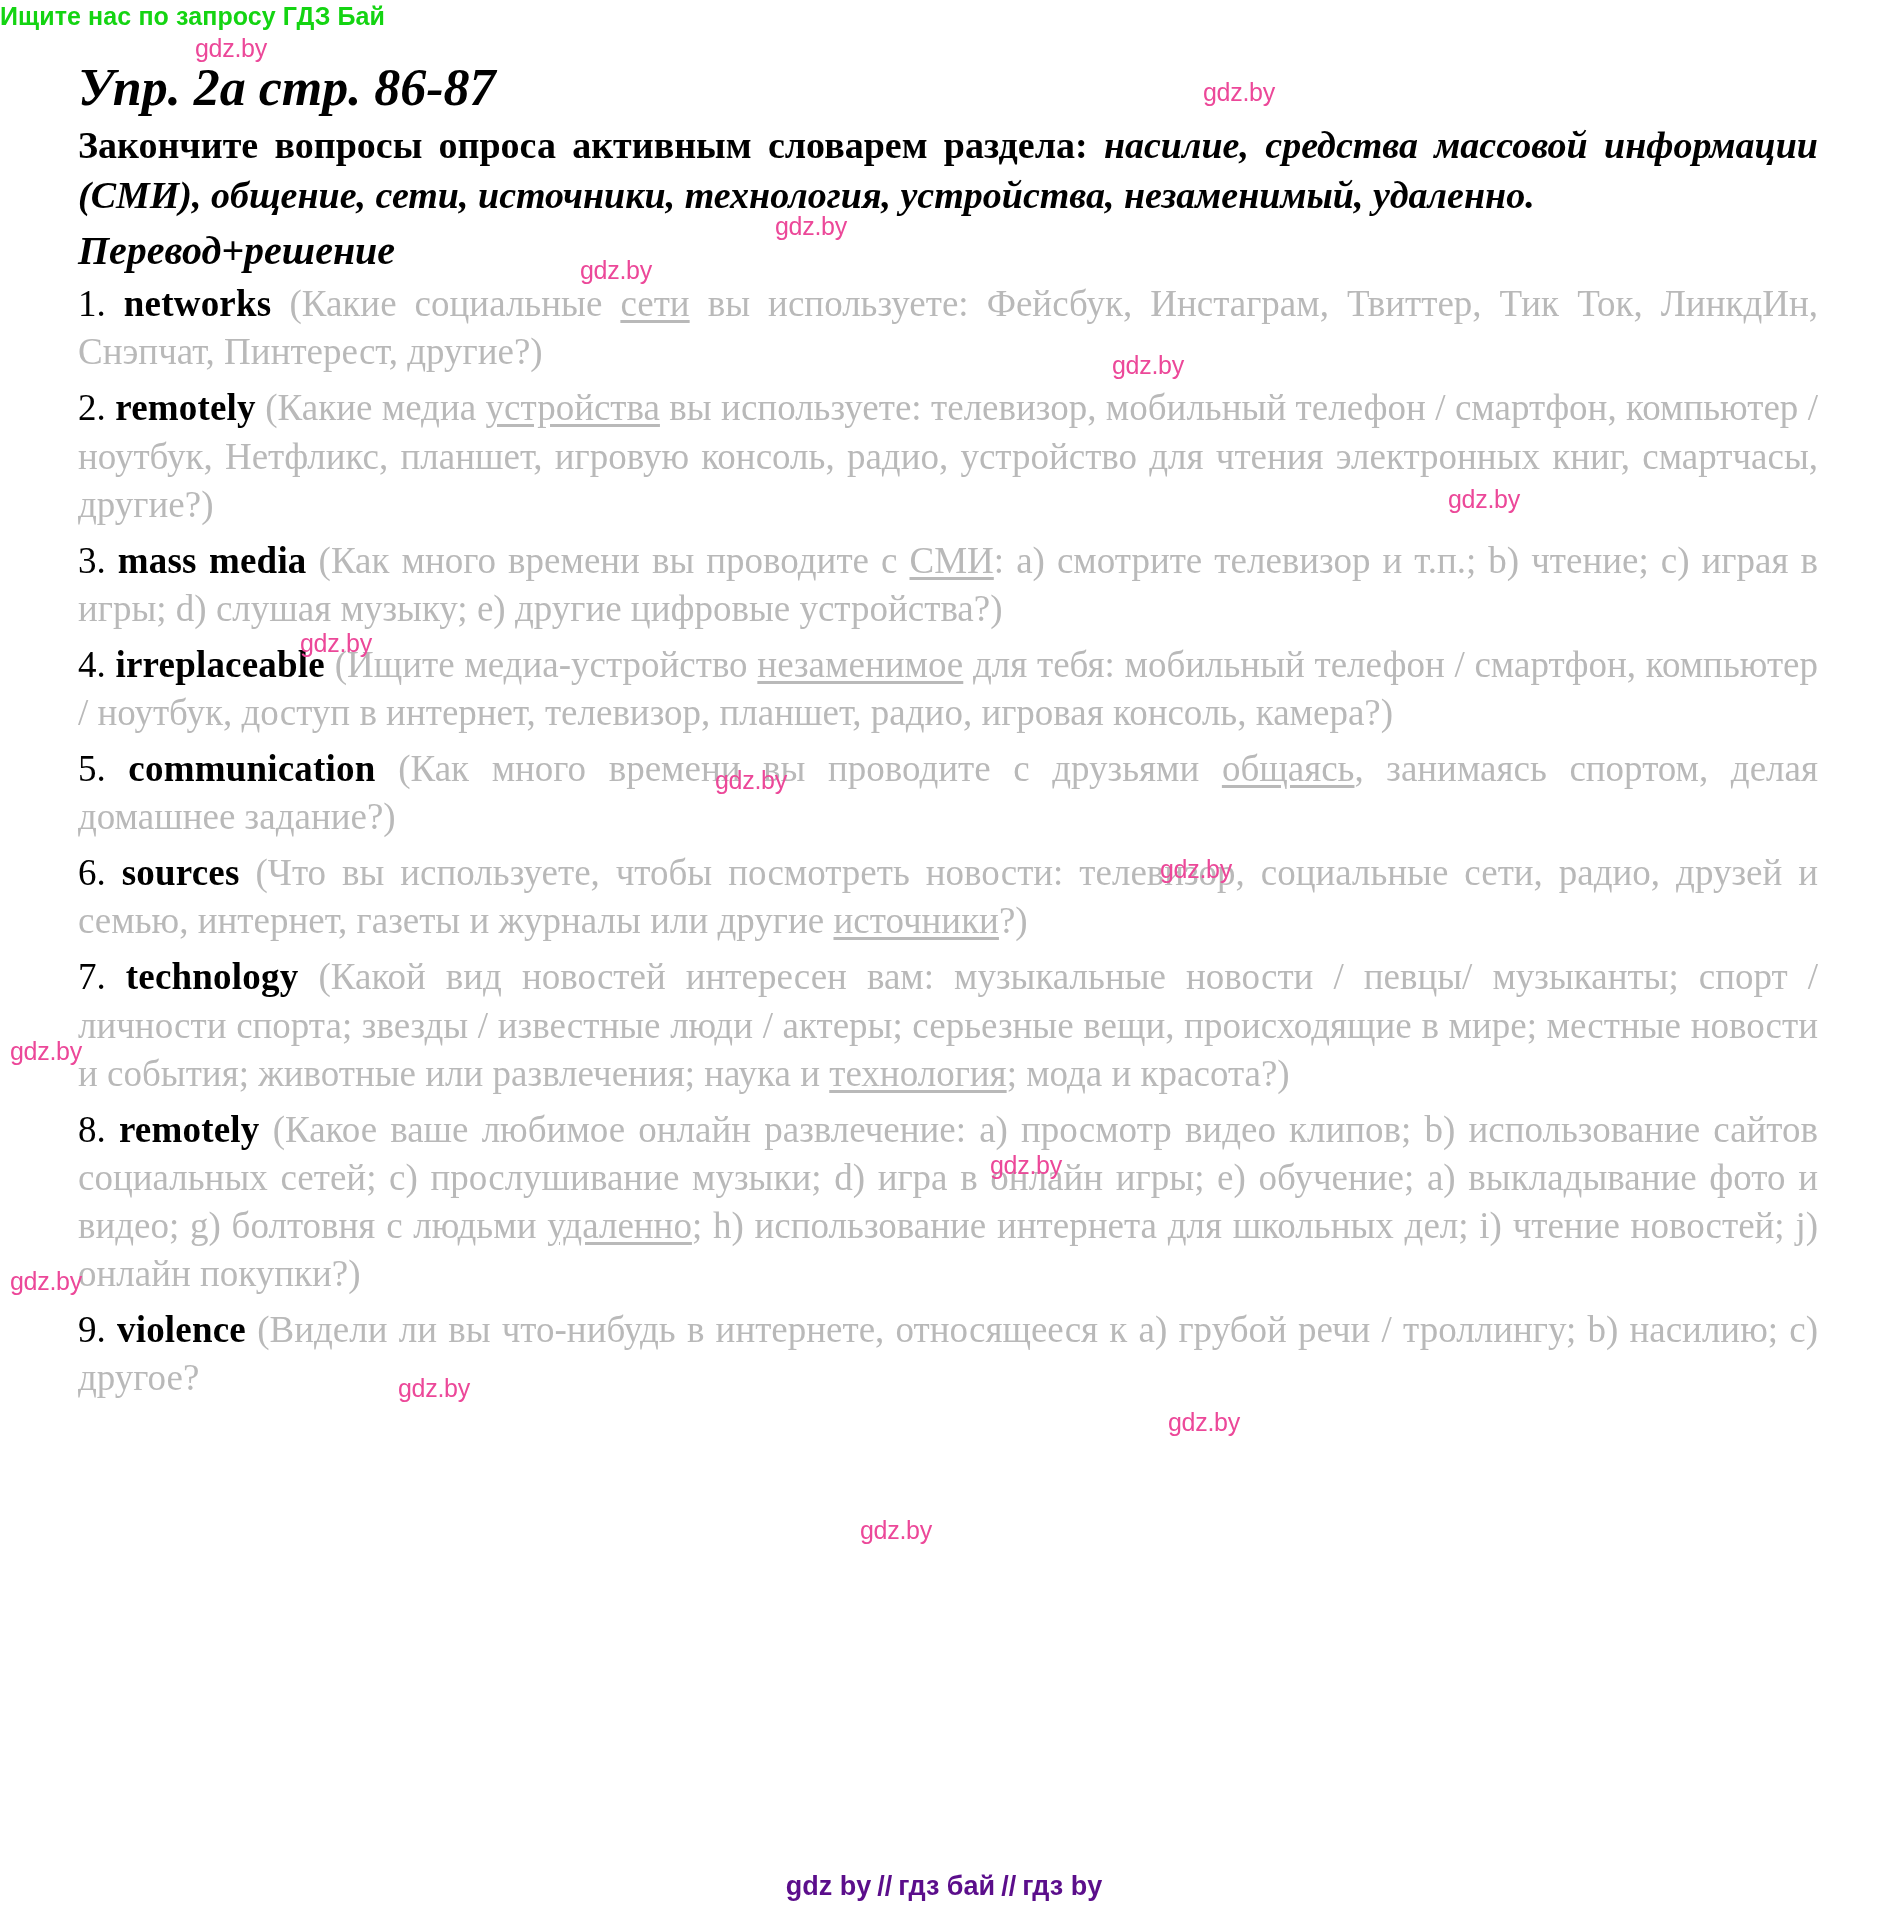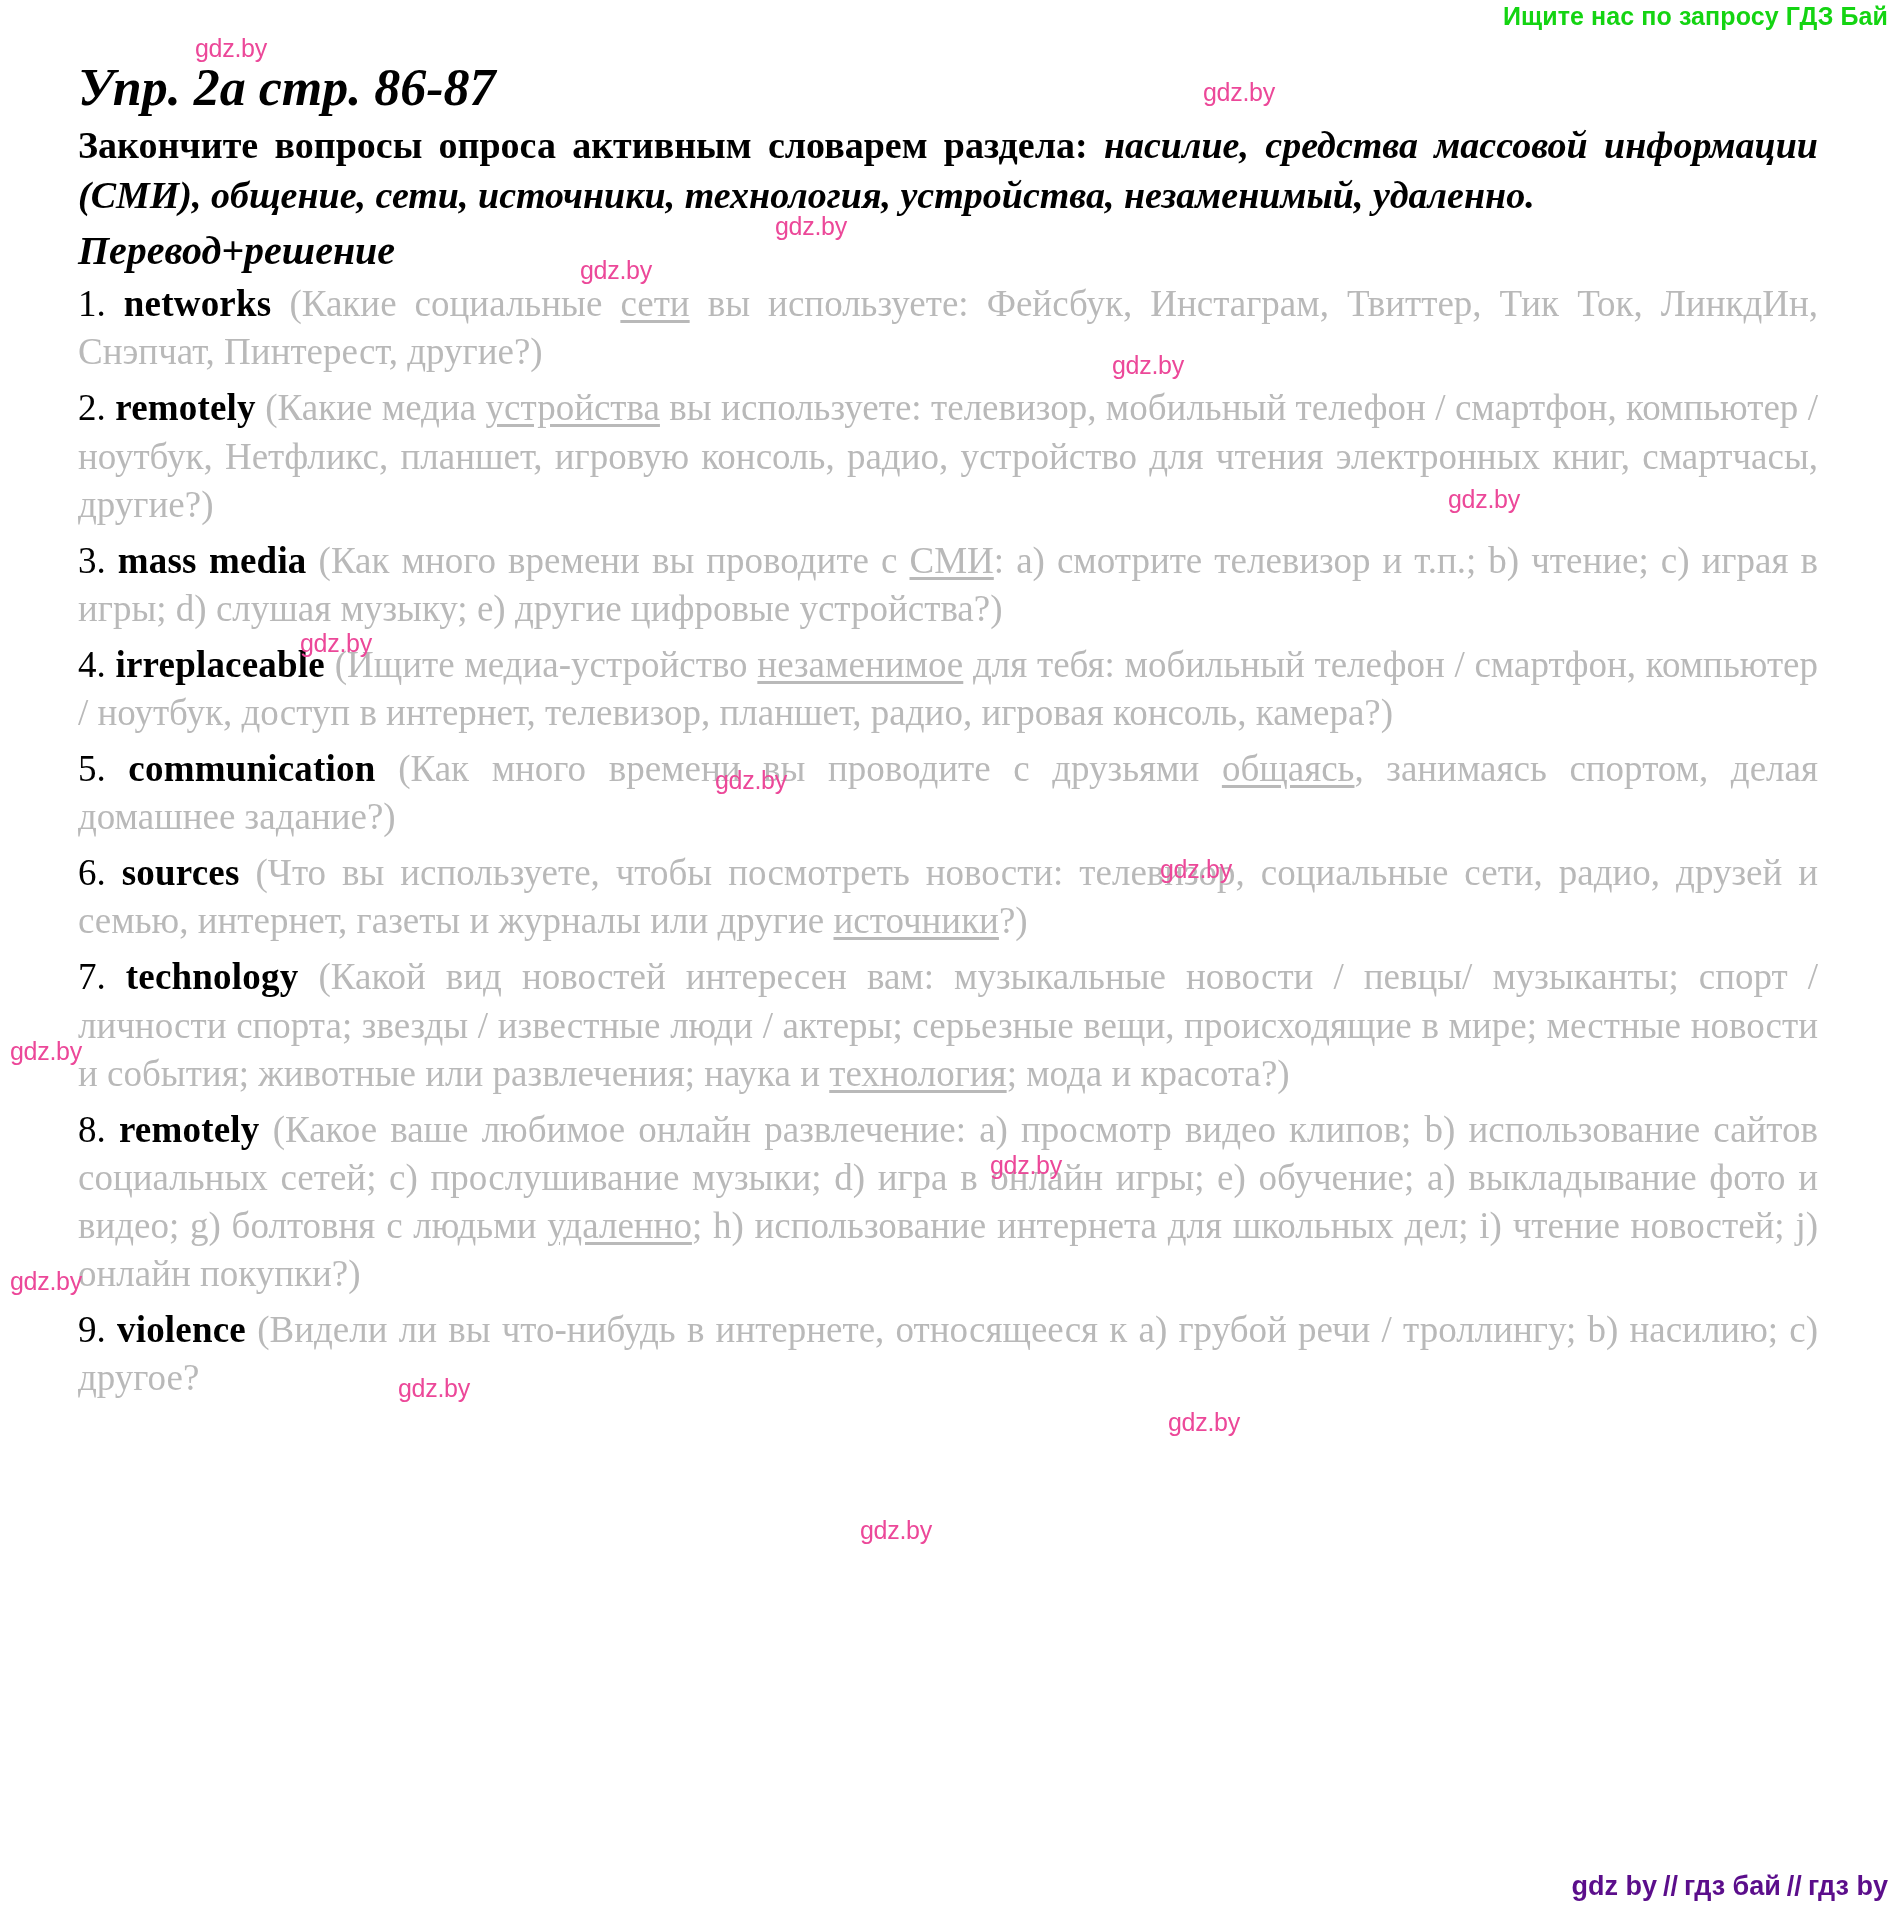--- a/index.html
+++ b/index.html
@@ -14,21 +14,21 @@
     font-family: "Liberation Serif", "DejaVu Serif", serif;
     overflow: hidden;
   }
 
   
   .promo-banner {
     position: absolute;
     top: 2px;
     left: 0;
     width: 100%;
-    text-align: right;
+    text-align: left;
     color: #14d412;
     font-family: "Liberation Sans", "DejaVu Sans", sans-serif;
     font-size: 25px;
     font-weight: bold;
     letter-spacing: 0.1px;
     white-space: nowrap;
   }
 
   
   .page {
@@ -119,21 +119,21 @@
     letter-spacing: -0.3px;
     z-index: 5;
   }
 
   
   .footer {
     position: absolute;
     bottom: 14px;
     left: 0;
     width: 100%;
-    text-align: right;
+    text-align: center;
     color: #5b0e8b;
     font-family: "Liberation Sans", "DejaVu Sans", sans-serif;
     font-size: 27px;
     font-weight: bold;
     white-space: nowrap;
   }
   .footer .sep { padding: 0 6px; }
 </style>
 </head>
 <body>

